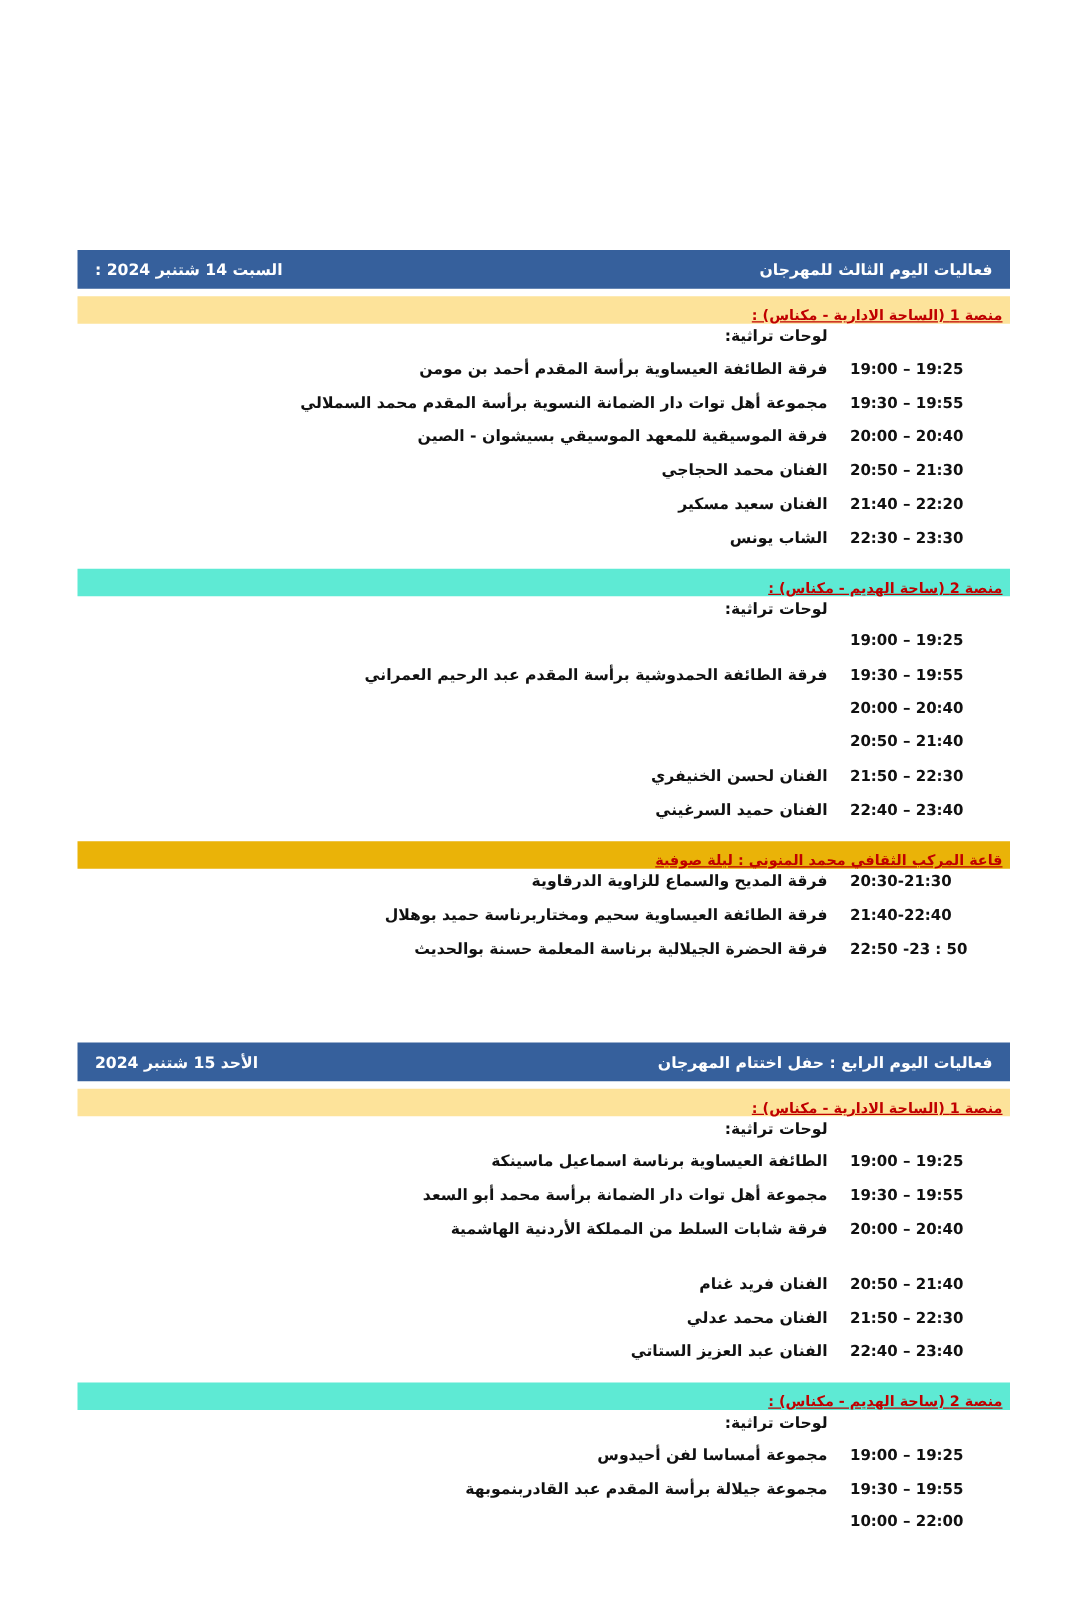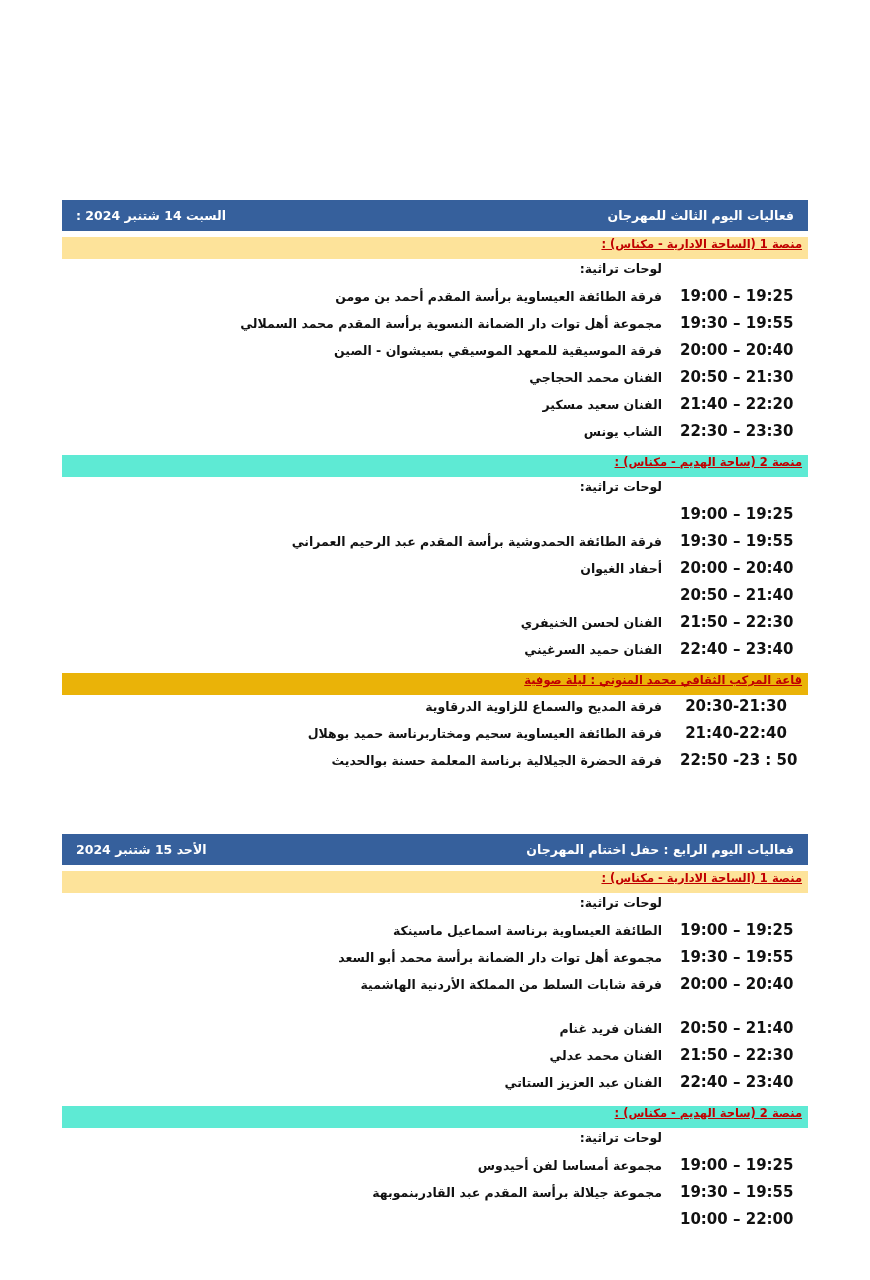--- a/index.html
+++ b/index.html
@@ -55,21 +55,21 @@
     direction: rtl;
     unicode-bidi: plaintext;
     white-space: nowrap;
     margin-left: 150px;
   }
 
   
   .venue-bar {
     height: 22px;
     display: flex;
-    align-items: flex-start;
+    align-items: flex-end;
     justify-content: flex-start;
     padding: 0 6px 0 0;
     box-sizing: border-box;
   }
   .venue-bar .venue-label {
     color: #C00000;
     font-size: 11.5px;
     font-weight: bold;
     text-decoration: underline;
     direction: rtl;
@@ -90,25 +90,24 @@
     justify-content: flex-start;
     height: 27px;
     font-size: 12.5px;
     font-weight: bold;
     color: #111111;
   }
   .row .time {
     width: 112px;
     min-width: 112px;
     margin-right: 16px;
-    text-align: center;
-    direction: rtl;
-    unicode-bidi: plaintext;
-    white-space: nowrap;
-    font-size: 15px;
+    direction: rtl;
+    unicode-bidi: plaintext;
+    white-space: nowrap;
+    font-size: 12px;
   }
   .row .act {
     flex: 1;
     text-align: right;
     padding-right: 18px;
     direction: rtl;
     unicode-bidi: plaintext;
     white-space: nowrap;
   }
   .row.no-time .time { visibility: hidden; }
@@ -181,21 +180,20 @@
         </div>
         <div class="row">
           <span class="time">19:00 – 19:25</span>
         </div>
         <div class="row">
           <span class="time">19:30 – 19:55</span>
           <span class="act">فرقة الطائفة الحمدوشية برأسة المقدم عبد الرحيم العمراني</span>
         </div>
         <div class="row">
           <span class="time">20:00 – 20:40</span>
-          <span class="act">أحفاد الغيوان</span>
         </div>
         <div class="row">
           <span class="time">20:50 – 21:40</span>
         </div>
         <div class="row">
           <span class="time">21:50 – 22:30</span>
           <span class="act">الفنان لحسن الخنيفري</span>
         </div>
         <div class="row">
           <span class="time">22:40 – 23:40</span>

